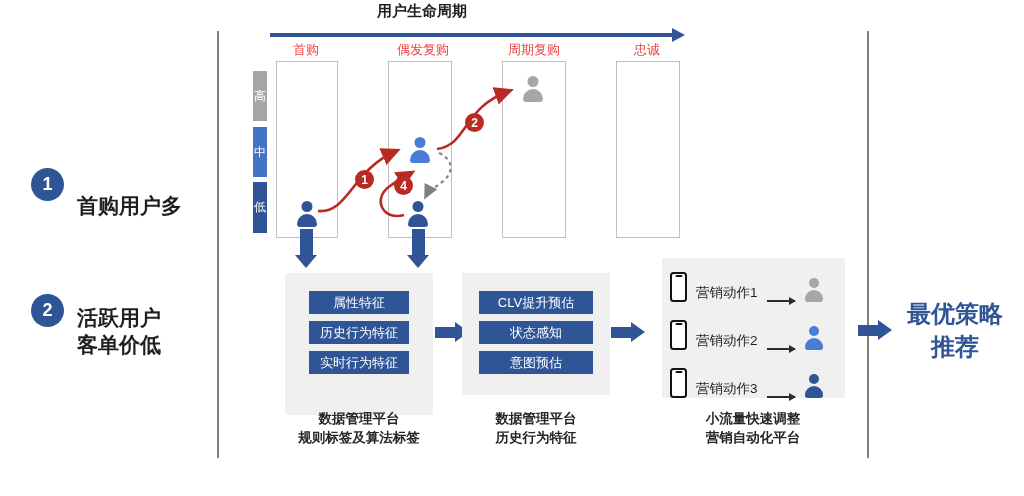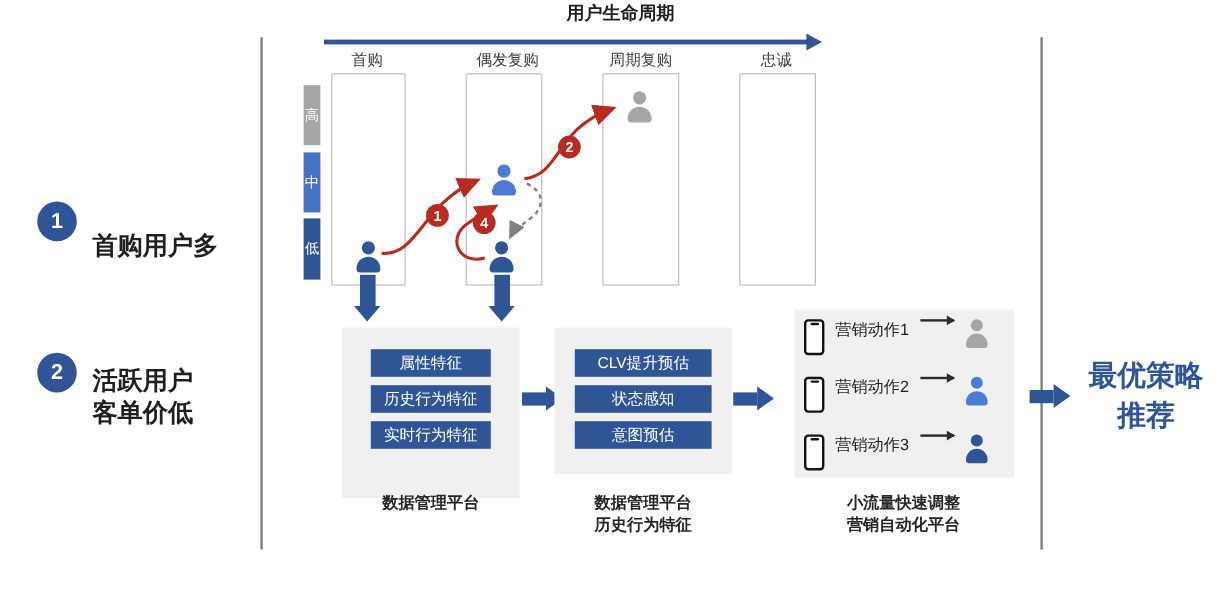--- a/index.html
+++ b/index.html
@@ -9,26 +9,26 @@
 
   .divider { position:absolute; top:31px; width:2px; height:427px; background:#7f7f7f; }
 
   
   .annotation { position:absolute; left:31px; display:flex; align-items:center; gap:13px; }
   .num-badge { width:33px; height:33px; border-radius:50%; background:#2F5597; color:#fff;
                font-size:18px; font-weight:bold; display:flex; align-items:center; justify-content:center; flex:0 0 auto; }
   .annotation .txt { font-size:21px; font-weight:bold; color:#1f1f1f; line-height:27px; white-space:nowrap;margin-top:42px; }
 
   
-  .lc-title { position:absolute; left:362px; top:2px; width:200px; text-align:right;
+  .lc-title { position:absolute; left:377px; top:2px; width:200px; text-align:left;
               font-size:15px; font-weight:bold; color:#1f1f1f; }
   .axis-line { position:absolute; left:270px; top:33px; width:404px; height:4px; background:#2F5597; }
   .axis-head { position:absolute; left:672px; top:28px; width:0; height:0;
                border-left:13px solid #2F5597; border-top:7px solid transparent; border-bottom:7px solid transparent; }
-  .stage-label { position:absolute; top:41px; transform:translateX(-50%); font-size:13px; color:#404040; white-space:nowrap; }
+  .stage-label { position:absolute; top:41px; transform:translateX(-50%); font-size:13px; color:#ef4444; white-space:nowrap; }
 
   .stage-box { position:absolute; top:61px; height:177px; border:1.4px solid #BFBFBF; background:#fff; }
 
   .level-seg { position:absolute; left:253px; width:14px; color:#fff; font-size:12px;
                display:flex; align-items:center; justify-content:center; }
 
   
   .person { position:absolute; width:22px; height:26px; }
   .person::before { content:""; position:absolute; top:0; left:50%; transform:translateX(-50%);
                     width:11px; height:11px; border-radius:50%; background:var(--c); }
@@ -55,21 +55,21 @@
   .overlay { position:absolute; left:0; top:0; pointer-events:none; }
 
   .flow-num { position:absolute; width:19px; height:19px; border-radius:50%; background:#B92B22;
               color:#fff; font-size:12px; font-weight:bold; display:flex; align-items:center; justify-content:center; }
 
   
   .panel { position:absolute; background:#F0F0F0; }
   .tag-btn { position:absolute; height:23px; background:#2F5597; color:#fff; font-size:13px;
              display:flex; align-items:center; justify-content:center; white-space:nowrap; }
 
-  .mkt-row { position:absolute; left:8px; height:36px; display:flex; align-items:flex-start; gap:9px; }
+  .mkt-row { position:absolute; left:8px; height:36px; display:flex; align-items:flex-end; gap:9px; }
   .phone { width:17px; height:30px; border:2.5px solid #121212; border-radius:3.5px; background:#fff; position:relative; flex:0 0 auto; }
   .phone::before { content:""; position:absolute; top:0.5px; left:50%; transform:translateX(-50%);
                    width:7px; height:2.5px; background:#121212; border-radius:1px; }
   .mkt-label { font-size:13.5px; color:#1f1f1f; white-space:nowrap; }
   .thin-arrow { width:28px; height:2px; background:#2b2b2b; position:relative; flex:0 0 auto; }
   .thin-arrow::after { content:""; position:absolute; right:-1px; top:-3.5px; width:0; height:0;
                        border-left:7px solid #2b2b2b; border-top:4.5px solid transparent; border-bottom:4.5px solid transparent; }
   .mkt-row .person { position:relative; }
 
   .caption { position:absolute; top:409px; width:180px; text-align:center; font-size:13.5px;
@@ -194,20 +194,21 @@
     </div>
   </div>
 
   <div class="right-arrow" style="left:858px;top:320px">
     <div class="shaft"></div>
       <div class="head"></div>
   </div>
 
   <div class="caption" style="left:269px">
     <div>数据管理平台</div>
+    <div>规则标签及算法标签</div>
   </div>
   <div class="caption" style="left:446px">
     <div>数据管理平台</div>
     <div>历史行为特征</div>
   </div>
   <div class="caption" style="left:663px">
     <div>小流量快速调整</div>
     <div>营销自动化平台</div>
   </div>
 

